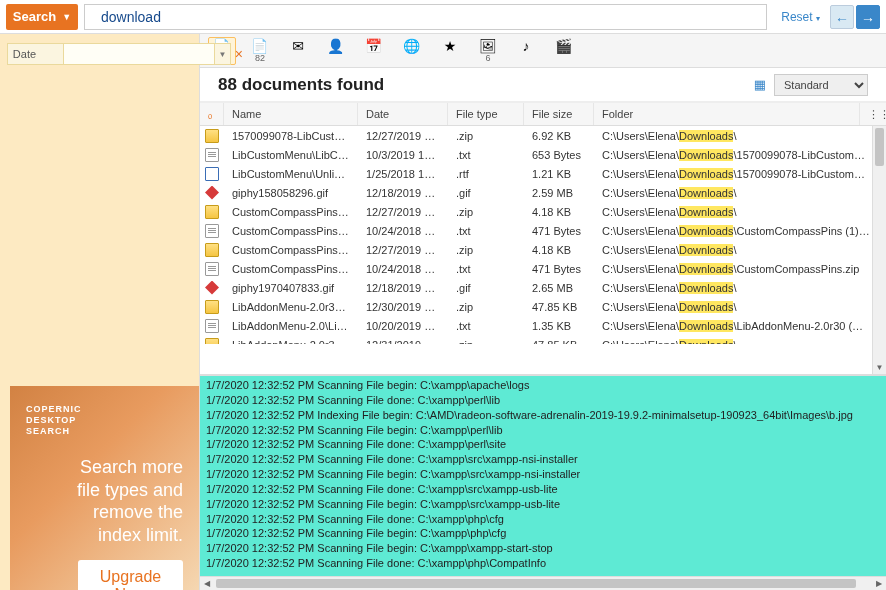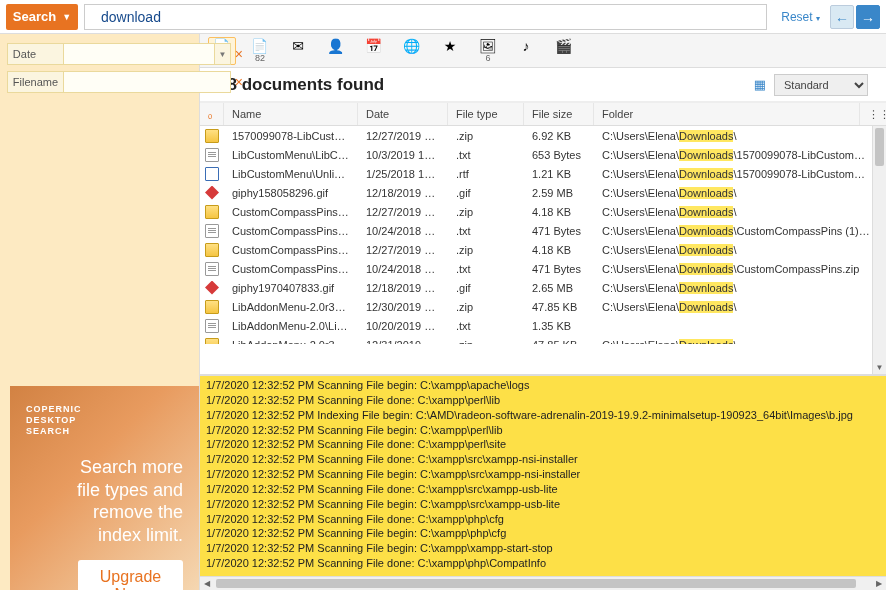--- a/index.html
+++ b/index.html
@@ -55,21 +55,21 @@
 .fi-zip{background:linear-gradient(#ffe083,#f5c542);border:1px solid #c79c1a;border-radius:1px;position:relative;}
 .fi-txt{background:#fff;border:1px solid #999;border-radius:1px;position:relative;}
 .fi-txt::before{content:"";position:absolute;top:3px;left:2px;right:2px;height:1px;background:#999;box-shadow:0 2px #999,0 4px #999;}
 .fi-rtf{background:#fff;border:1px solid #3a6db5;border-radius:1px;}
 .fi-gif{background:#d63a3a;border-radius:1px;clip-path:polygon(50% 0,100% 50%,50% 100%,0 50%);}
 .hl{background:#ffe760;}
 .vscroll{position:absolute;right:0;top:24px;bottom:0;width:14px;background:#f0f0f0;border-left:1px solid #ddd;}
 .vscroll .thumb{position:absolute;left:2px;right:2px;top:2px;height:38px;background:#c4c4c4;border-radius:2px;}
 .vscroll .arr{position:absolute;left:0;right:0;height:14px;display:flex;align-items:center;justify-content:center;font-size:8px;color:#666;}
 
-.logpane { height:200px; overflow:auto; font-size:11px; color:#222; padding:2px 6px; line-height:1.35; background:#fde047; position:relative;}
+.logpane { height:200px; overflow:auto; font-size:11px; color:#222; padding:2px 6px; line-height:1.35; background:#5eead4; position:relative;}
 .logpane .line{white-space:nowrap;}
 .hscroll{height:14px;background:#f0f0f0;border-top:1px solid #ddd;display:flex;align-items:center;}
 .hscroll .track{flex:1;position:relative;height:100%;}
 .hscroll .thumb{position:absolute;left:2px;top:2px;bottom:2px;width:640px;background:#c4c4c4;border-radius:2px;}
 .hscroll .arr{width:14px;text-align:center;font-size:8px;color:#666;}
 </style>
 </head>
 <body>
 
 <div class="topbar">
@@ -95,25 +95,20 @@
     <div class="refine-tab">
         <span>Refine</span>
       </div>
     <div style="padding:6px 0 2px;">
       <div class="filter-row">
         <div class="filter-label">Date</div>
         <input class="filter-field" value="" style="">
         <div class="filter-dd">▼</div>
         <div class="filter-x">×</div>
       </div>
-      <div class="filter-row">
-        <div class="filter-label">Filename</div>
-        <input class="filter-field" value="" style="">
-        <div class="filter-x">×</div>
-      </div>
     </div>
     <div class="sep"></div>
     <div class="promo">
       <div class="promo-brand">
         <div>COPERNIC</div>
         <div>DESKTOP</div>
         <div>SEARCH</div>
       </div>
       <div class="promo-text">Search more file types and remove the index limit.</div>
       <button class="promo-cta">Upgrade Now</button>
@@ -286,20 +281,21 @@
             <div class="cell c-fd">C:\Users\Elena\<span class="hl">Downloads</span>\</div>
           </div>
           <div class="row">
             <div class="cell c-ic">
               <span class="fi fi-txt"></span>
             </div>
             <div class="cell c-name">LibAddonMenu-2.0\LibAddo…</div>
             <div class="cell c-date">10/20/2019 7:44:14…</div>
             <div class="cell c-ft">.txt</div>
             <div class="cell c-fs">1.35 KB</div>
+            <div class="cell c-fd">C:\Users\Elena\<span class="hl">Downloads</span>\LibAddonMenu-2.0r30 (…</div>
           </div>
           <div class="row">
             <div class="cell c-ic">
               <span class="fi fi-zip"></span>
             </div>
             <div class="cell c-name">LibAddonMenu-2.0r30 (4).zip</div>
             <div class="cell c-date">12/31/2019 12:03:3…</div>
             <div class="cell c-ft">.zip</div>
             <div class="cell c-fs">47.85 KB</div>
             <div class="cell c-fd">C:\Users\Elena\<span class="hl">Downloads</span>\</div>

